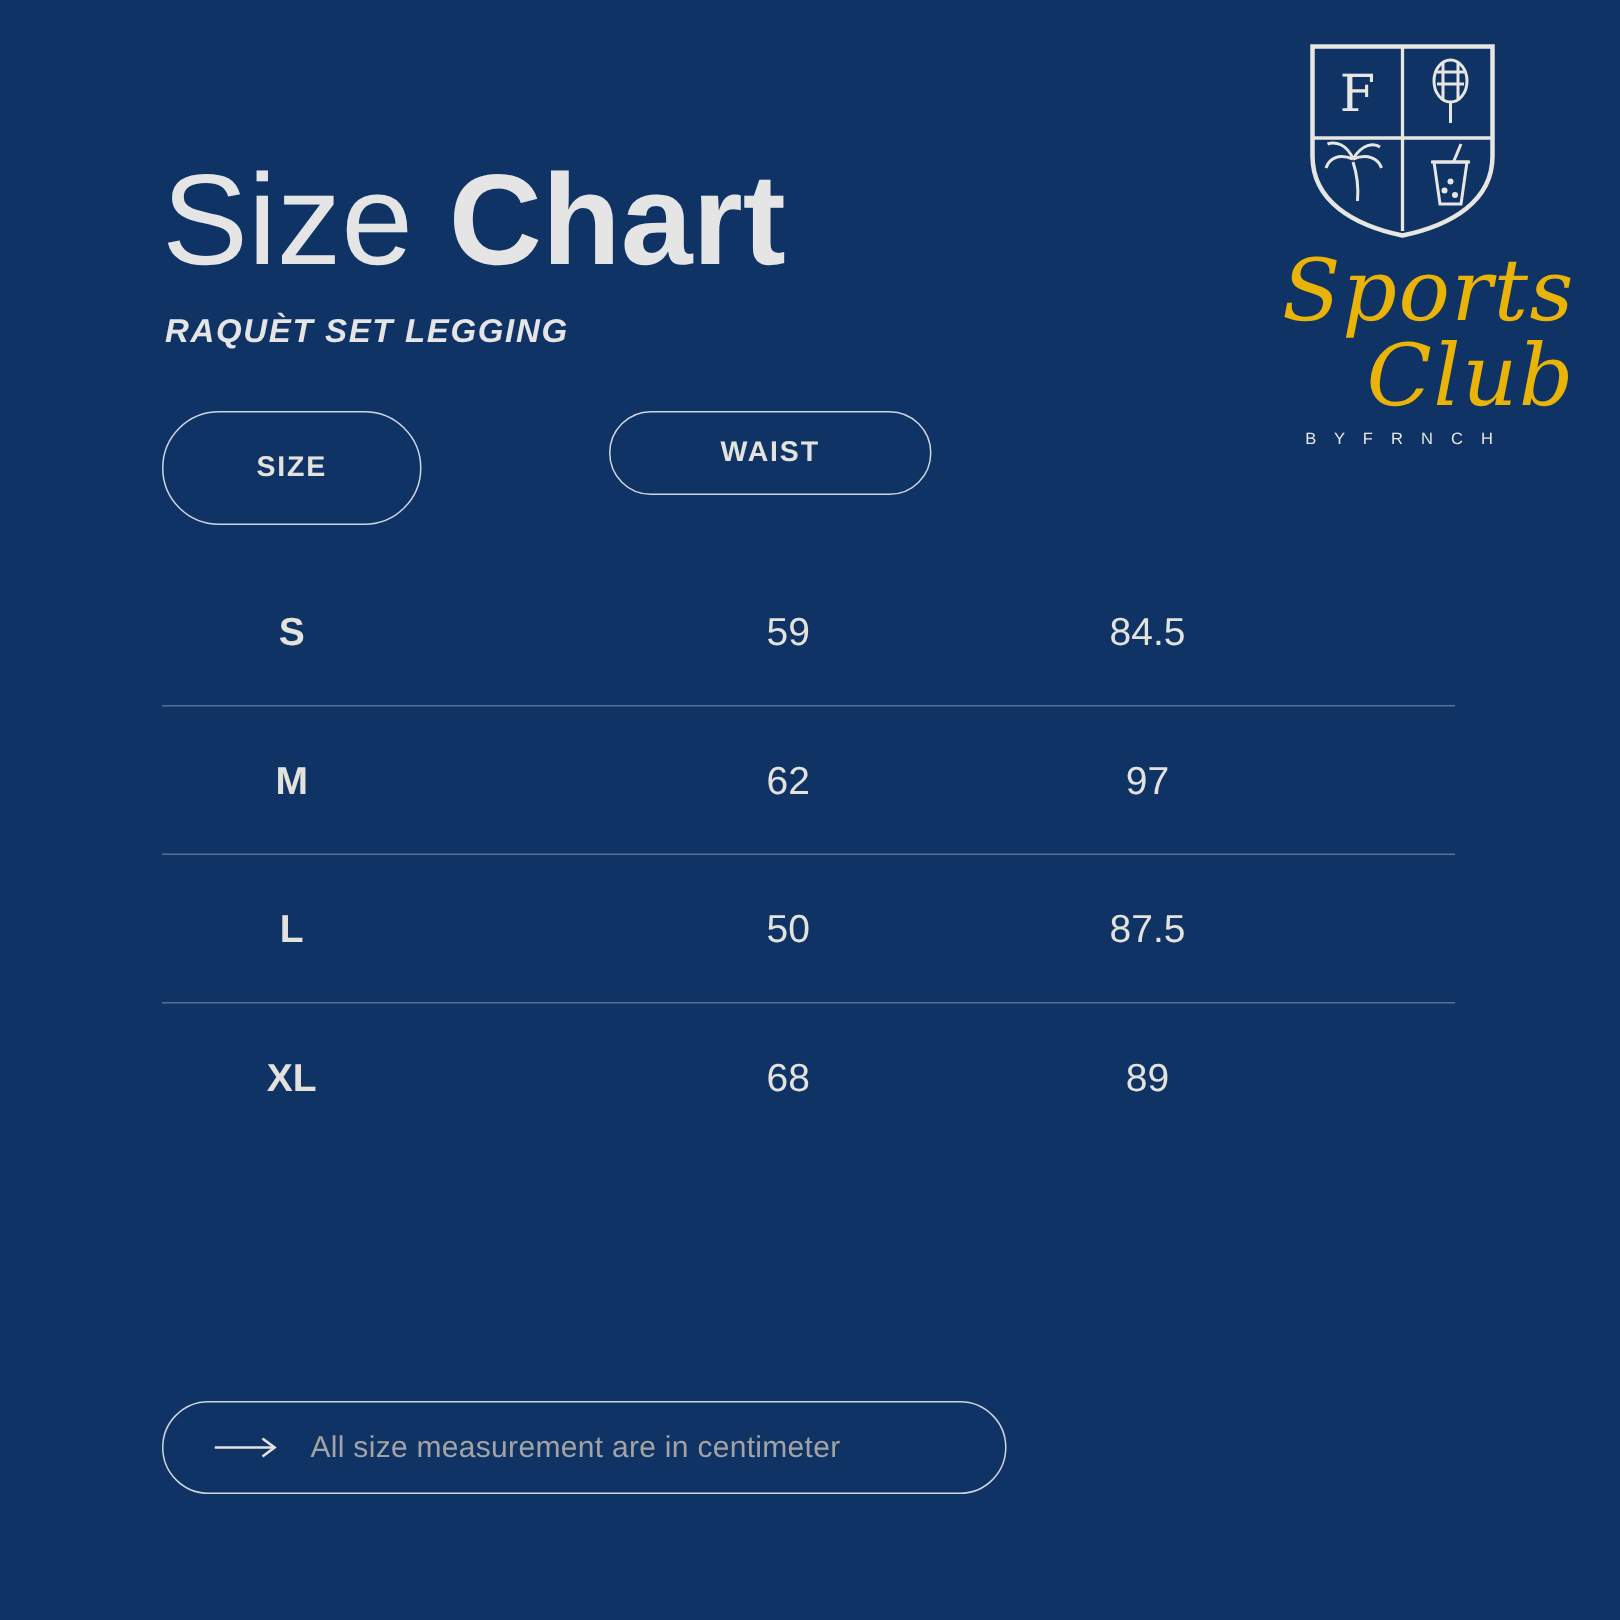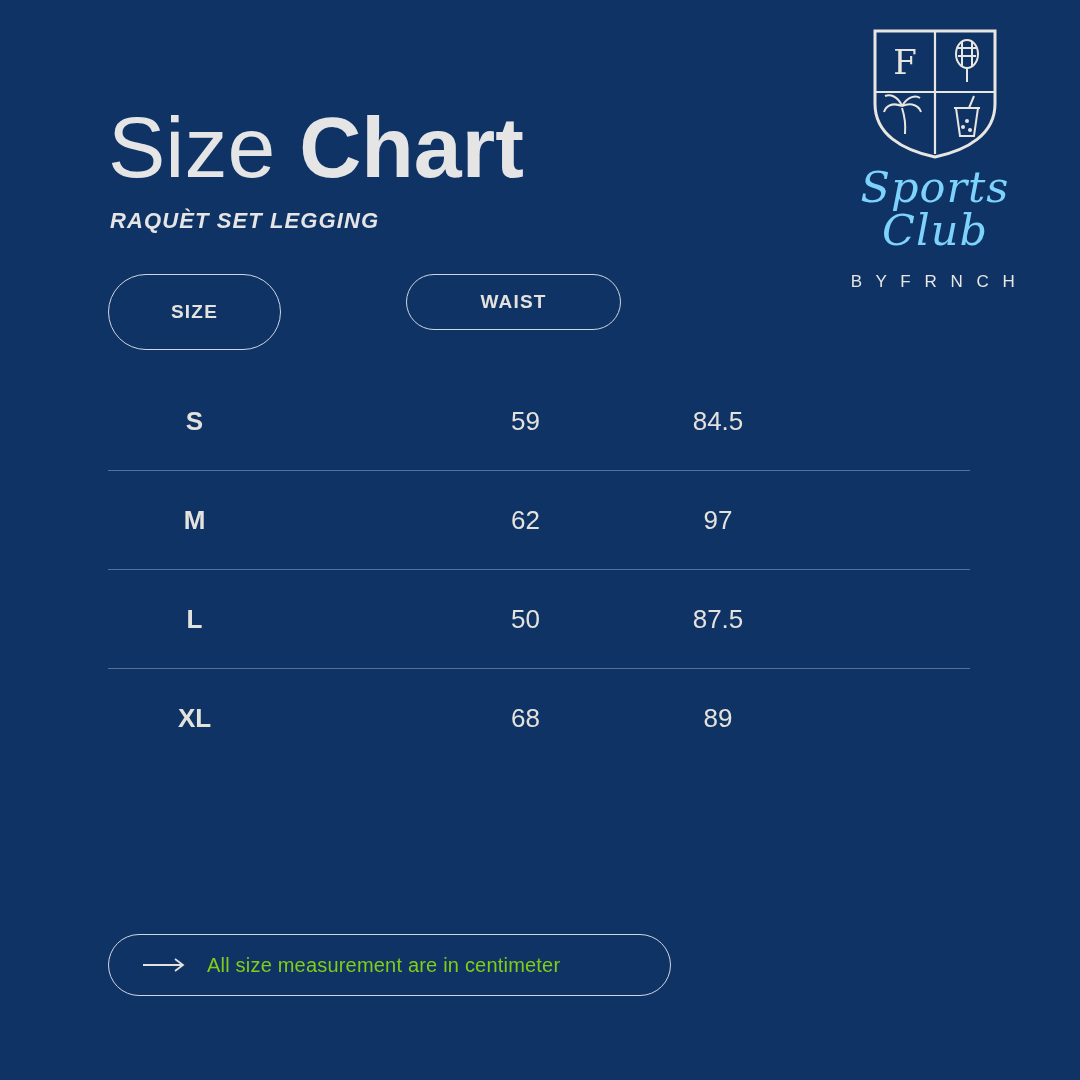--- a/index.html
+++ b/index.html
@@ -29,31 +29,32 @@
     width: 230px;
     text-align: center;
   }
   .crest {
     display: block;
     margin: 0 auto;
   }
   .brand-script {
     font-family: "DejaVu Serif", serif;
     font-style: italic;
-    font-size: 43px;
+    font-size: 57px;
     letter-spacing: 1px;
-    color: #7dd3fc;
+    color: #eab308;
     margin-top: 4px;
     line-height: 1;
+    text-align: right;
   }
   .brand-sub {
-    font-size: 17px;
+    font-size: 11px;
     letter-spacing: 4.5px;
     color: #e8e6e1;
-    margin-top: 20px;
+    margin-top: 7px;
   }
 
   
   .title {
     position: absolute;
     left: 108px;
     top: 104px;
     font-size: 86px;
     line-height: 1;
     color: #e5e5e5;
@@ -118,21 +119,21 @@
     top: 0;
     height: 98px;
     display: flex;
     align-items: center;
     justify-content: center;
     font-size: 26px;
     color: #e4e2dd;
   }
   .c-size   { left: 0px;   width: 173px; font-weight: 700; }
   .c-waist  { left: 310px; width: 215px; font-weight: 400; }
-  .c-length { left: 501px; width: 218px; font-weight: 400; }
+  .c-length { left: 548px; width: 218px; font-weight: 400; }
 
   
   .note {
     position: absolute;
     left: 108px;
     top: 934px;
     width: 563px;
     height: 62px;
     border: 1.6px solid #cfd6e2;
     border-radius: 40px;
@@ -141,21 +142,21 @@
     box-sizing: border-box;
   }
   .note-arrow {
     margin-left: 34px;
     margin-right: 20px;
     display: flex;
     align-items: center;
   }
   .note-text {
     font-size: 20px;
-    color: #84cc16;
+    color: #a3a3a3;
     letter-spacing: 0.2px;
   }
 </style>
 </head>
 <body>
 
 <div class="page">
 
   <div class="logo">
     <svg class="crest" width="130" height="136" viewBox="0 0 130 136">

